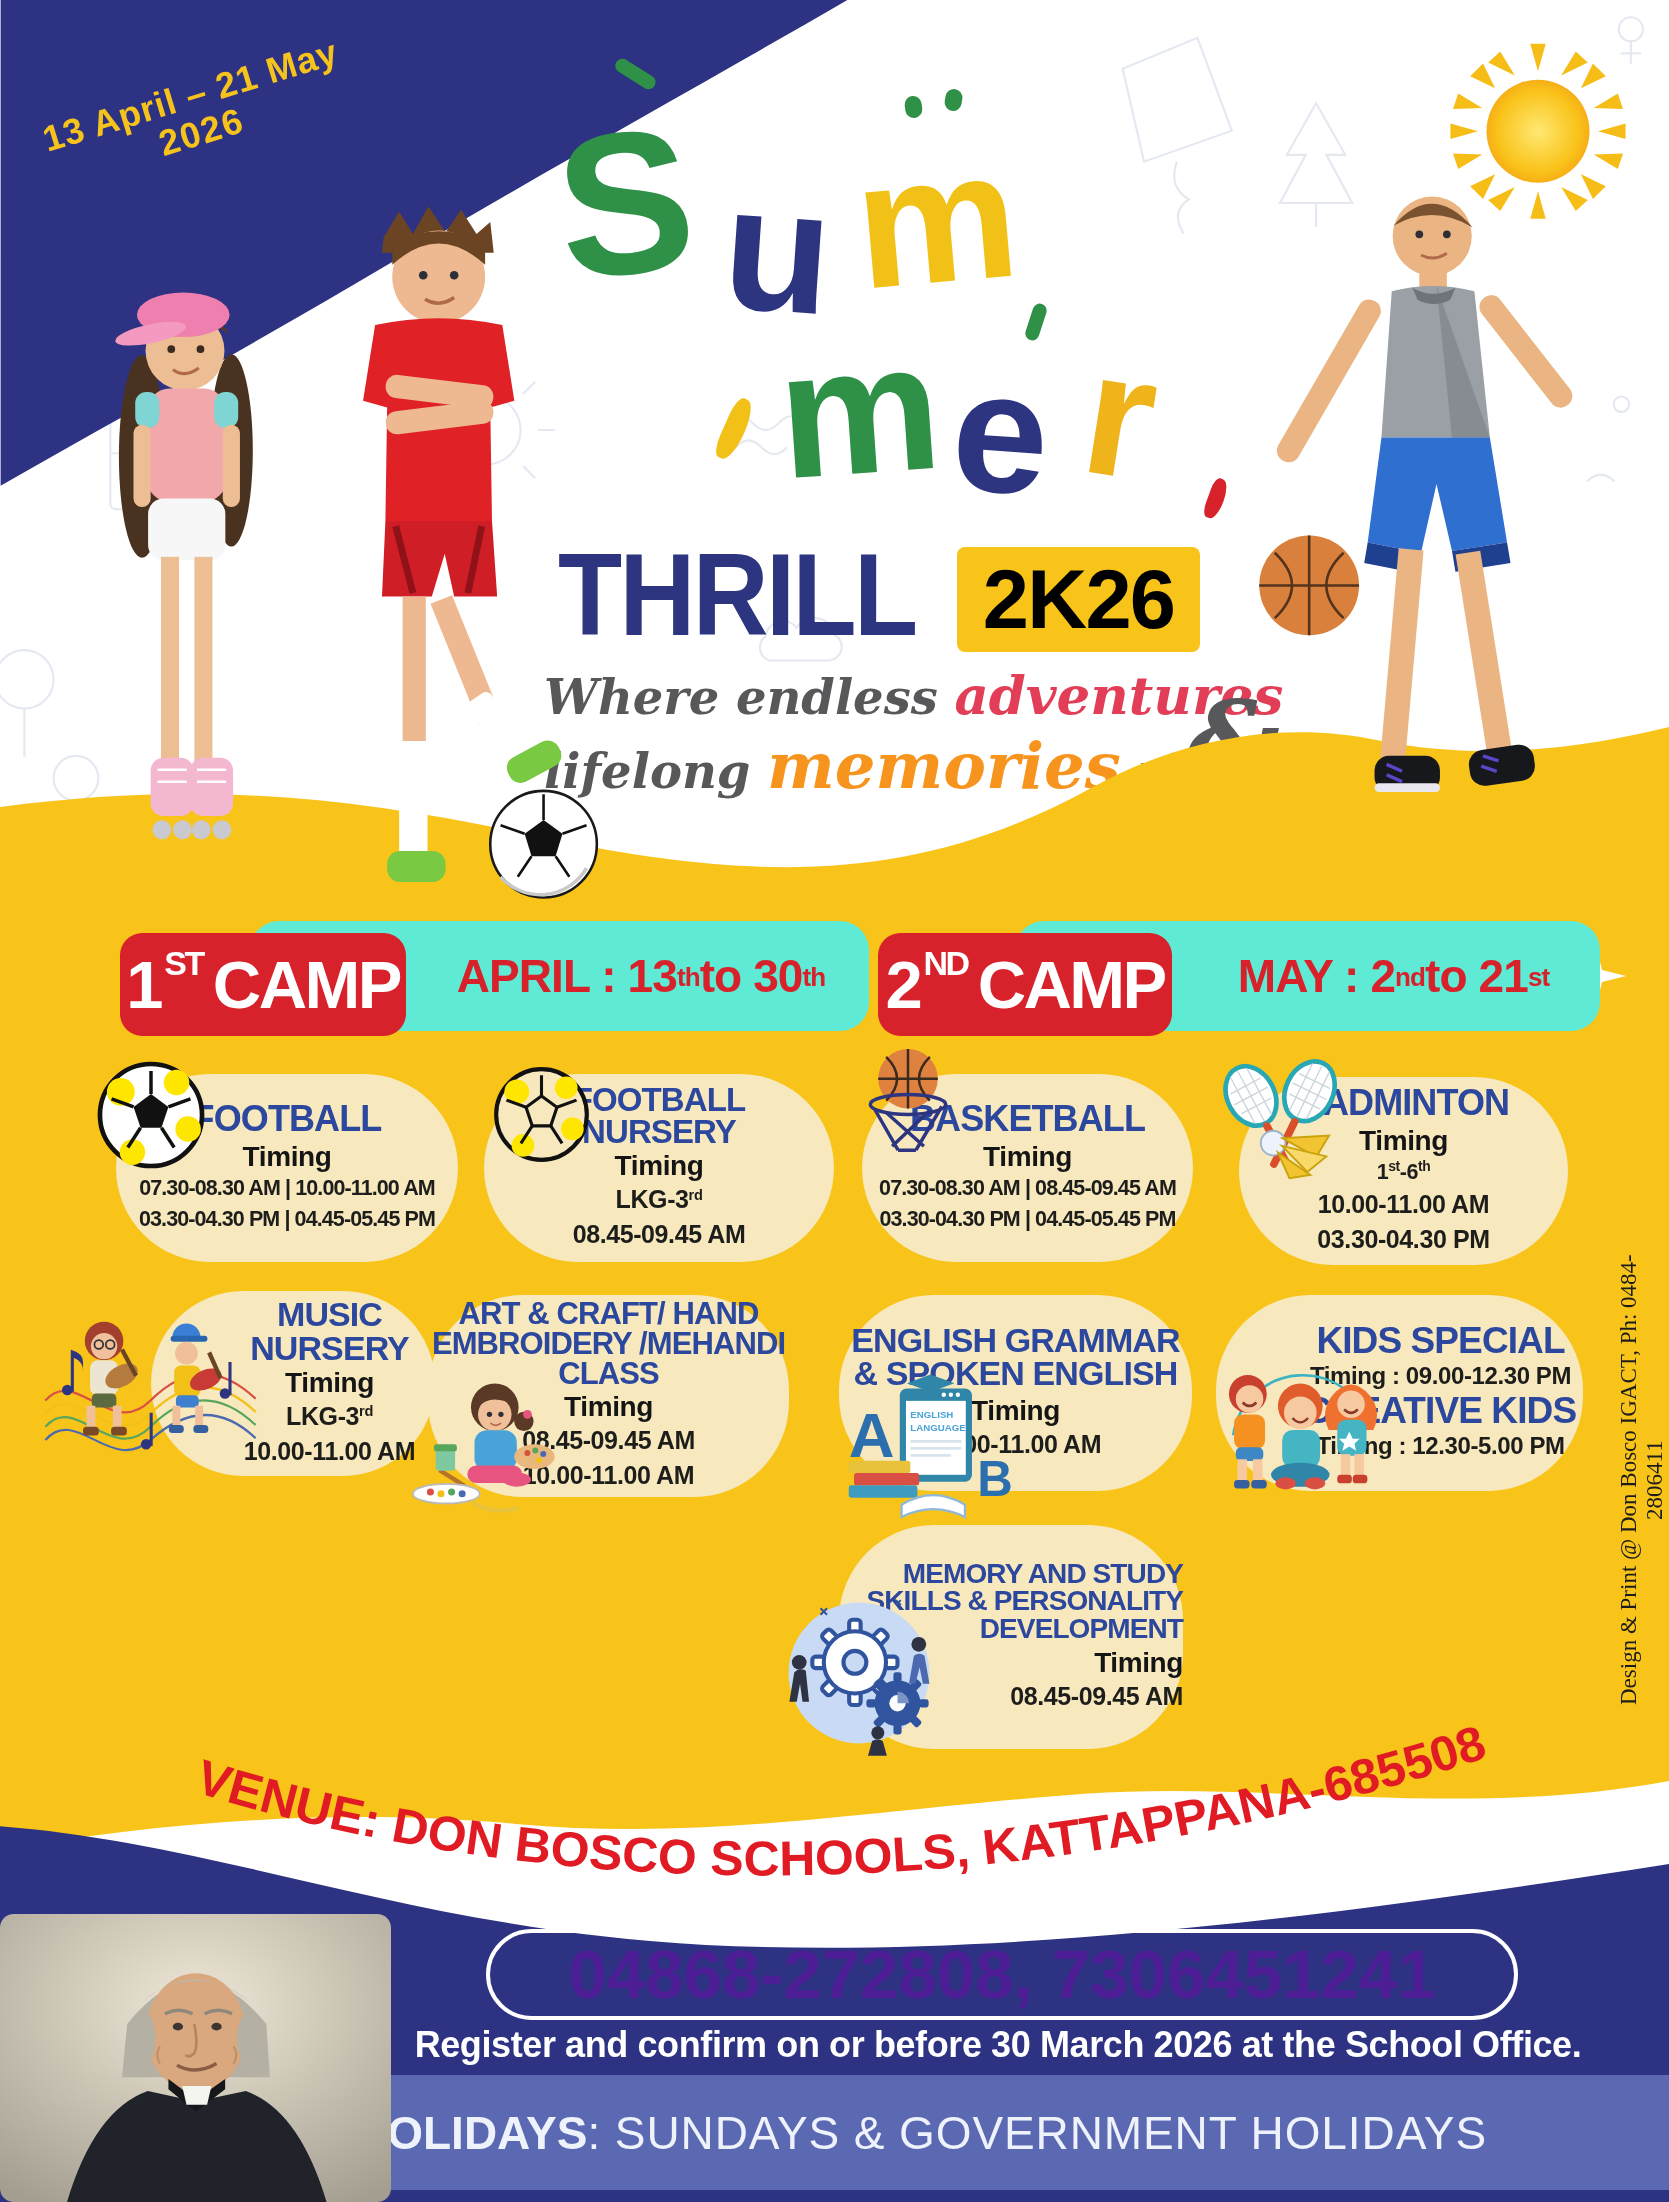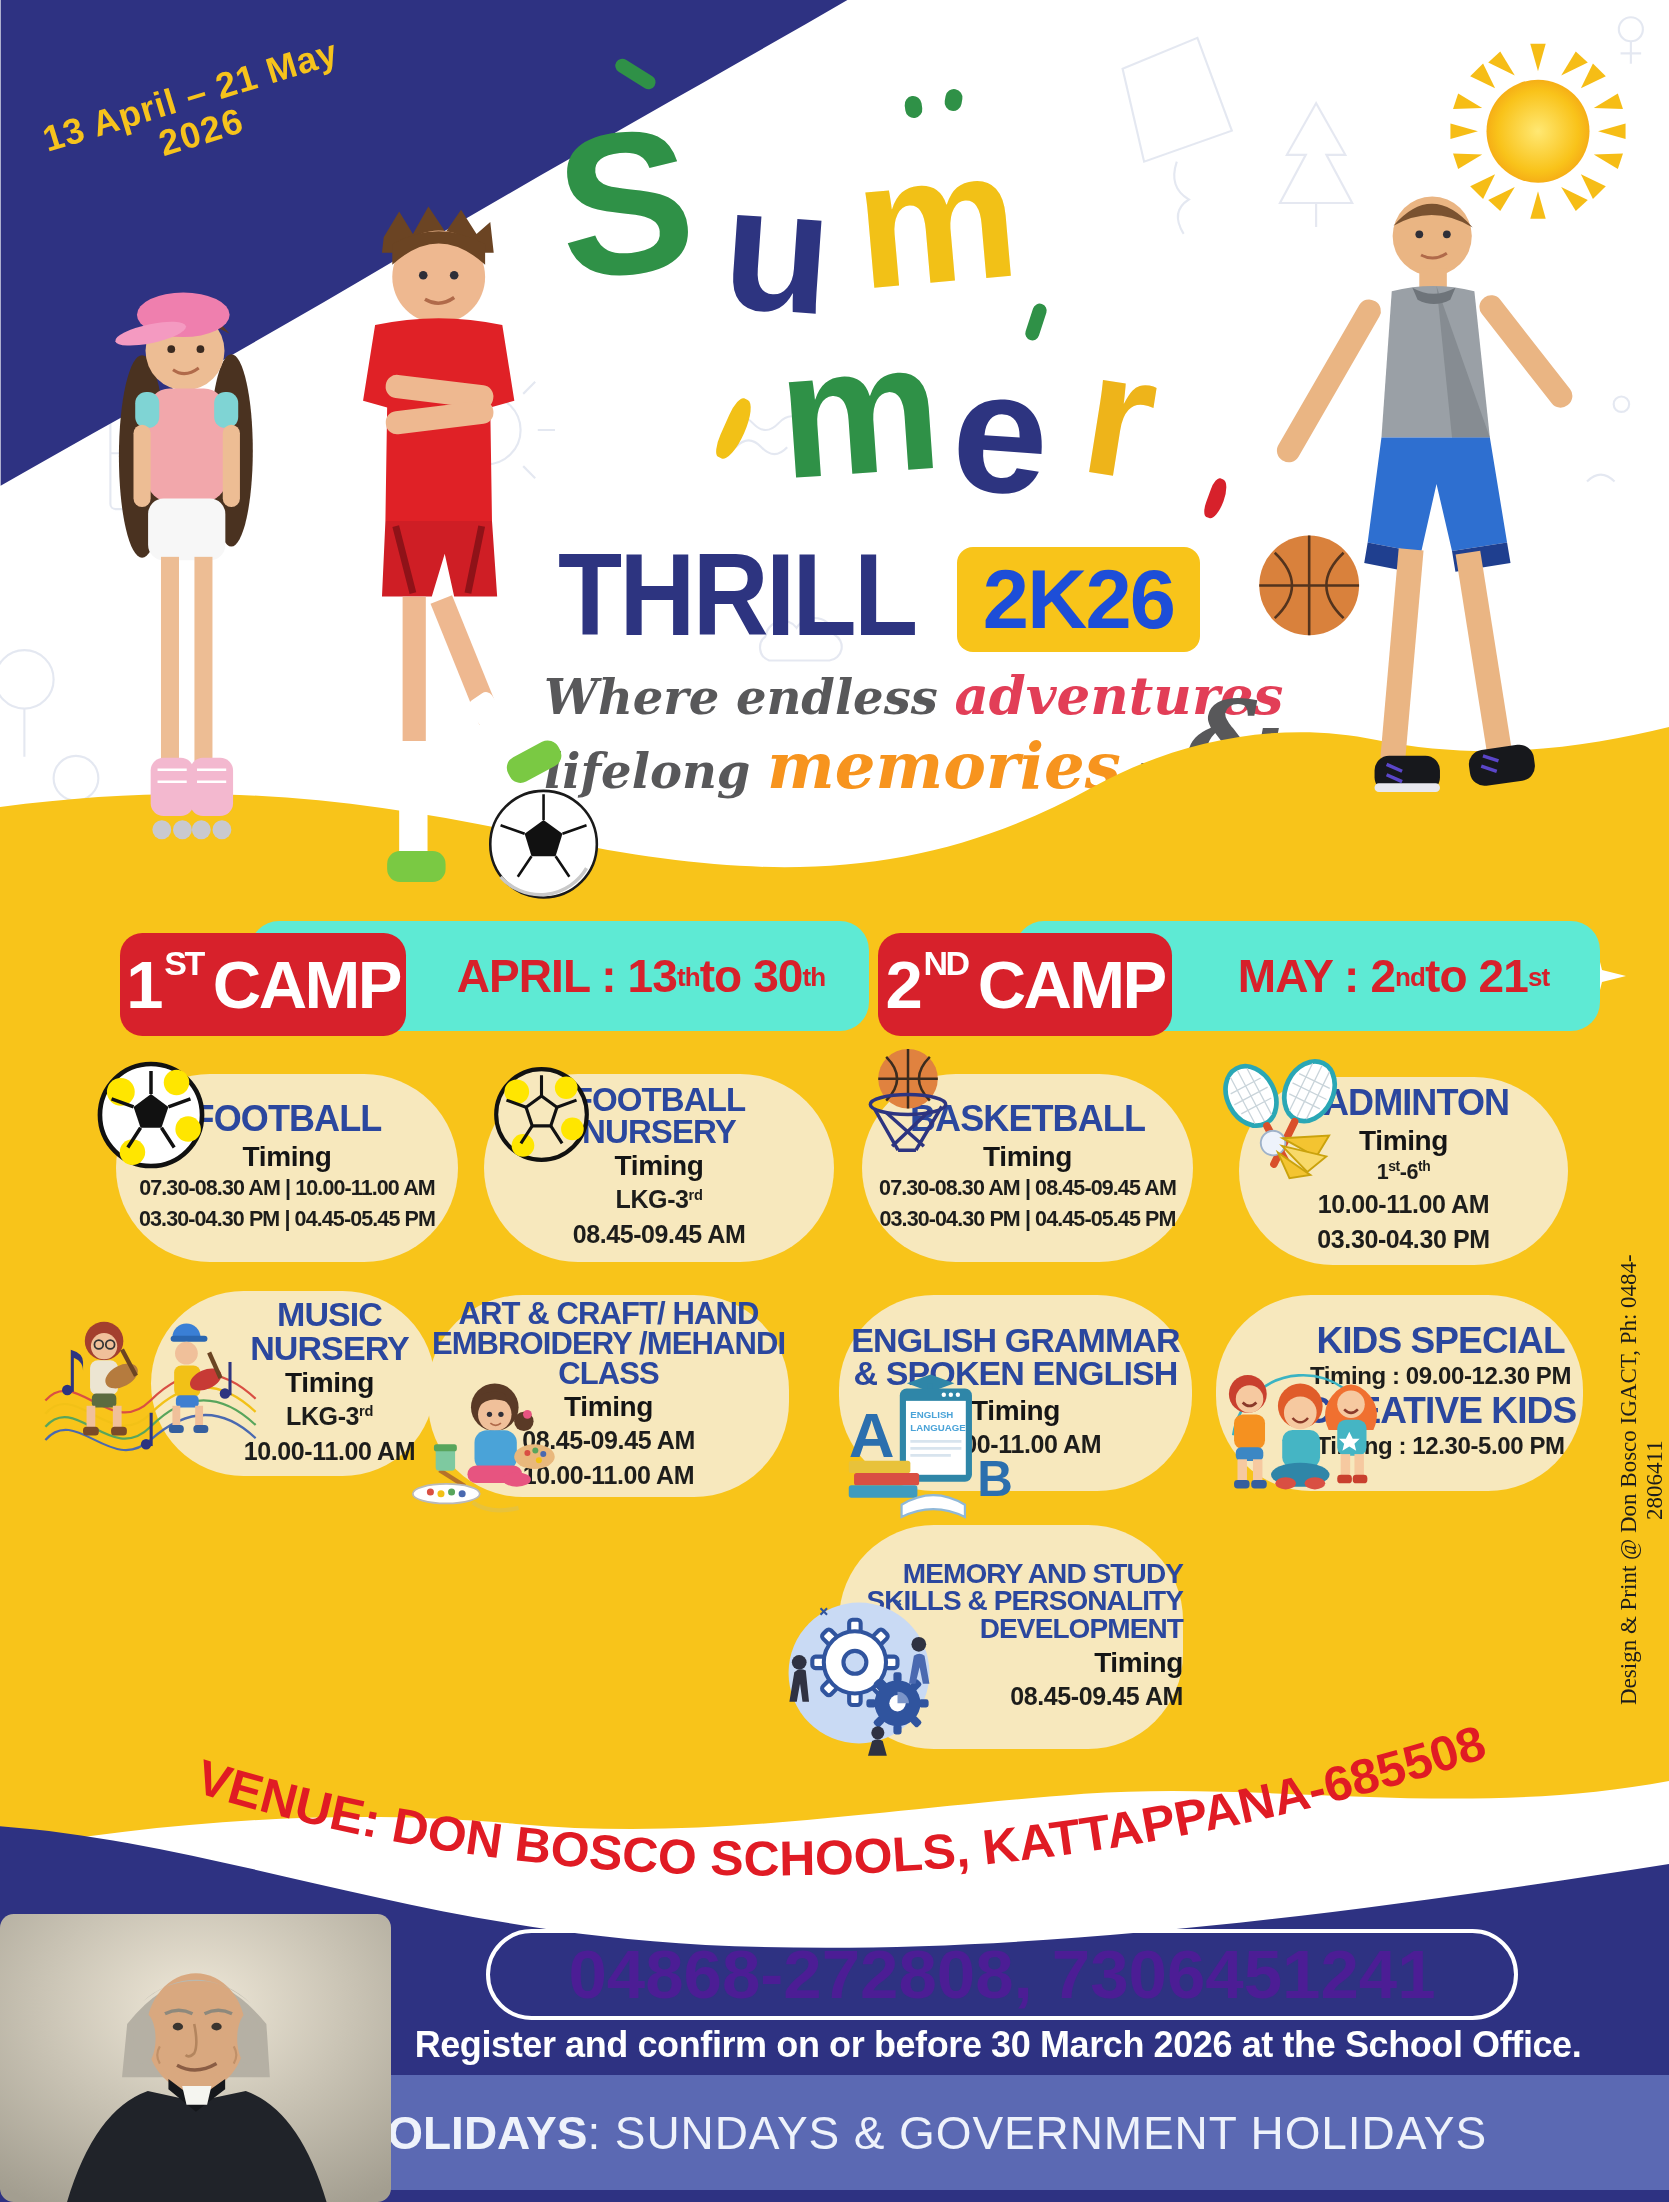--- a/index.html
+++ b/index.html
@@ -13,22 +13,22 @@
   .date-badge .l1{font-size:36px;letter-spacing:0.9px;}
   .date-badge .l2{font-size:36px;letter-spacing:1.7px;}
   
   .tl{position:absolute;font-weight:800;font-family:"Liberation Sans",sans-serif;line-height:1;}
   .green{color:#2f9147;} .navy{color:#2d3480;} .yel{color:#f2c117;} .gold{color:#eeb41a;}
   .accent{position:absolute;border-radius:17px;}
   
   .thrill{position:absolute;left:558px;top:527px;color:#2d3480;font-size:105px;font-weight:800;
     letter-spacing:-2.6px;transform:scaleY(1.12);transform-origin:top left;white-space:nowrap;}
   .badge2k{position:absolute;left:957px;top:547px;width:243px;height:105px;background:#f8c41a;
-    border-radius:16px;display:flex;align-items:center;justify-content:center;
-    color:#1d4ed8;font-size:83px;font-weight:700;letter-spacing:-1.7px;}
+    border-radius:8px;display:flex;align-items:center;justify-content:center;
+    color:#000000;font-size:83px;font-weight:700;letter-spacing:-1.7px;}
   
   .tagline{position:absolute;left:544px;top:664px;width:688px;
     font-family:"DejaVu Serif",serif;font-style:italic;font-weight:700;color:#58585a;}
   .tagline .ln{white-space:nowrap;}
   .tagline .ln1{font-size:48px;}
   .tagline .ln2{font-size:48px;margin-top:1.7px;}
   .adv{color:#e23e57;font-size:53px;}
   .mem{color:#f7941e;font-size:64px;}
   .amp{position:absolute;right:-48px;top:13.8px;font-size:103px;color:#58585a;}
   

